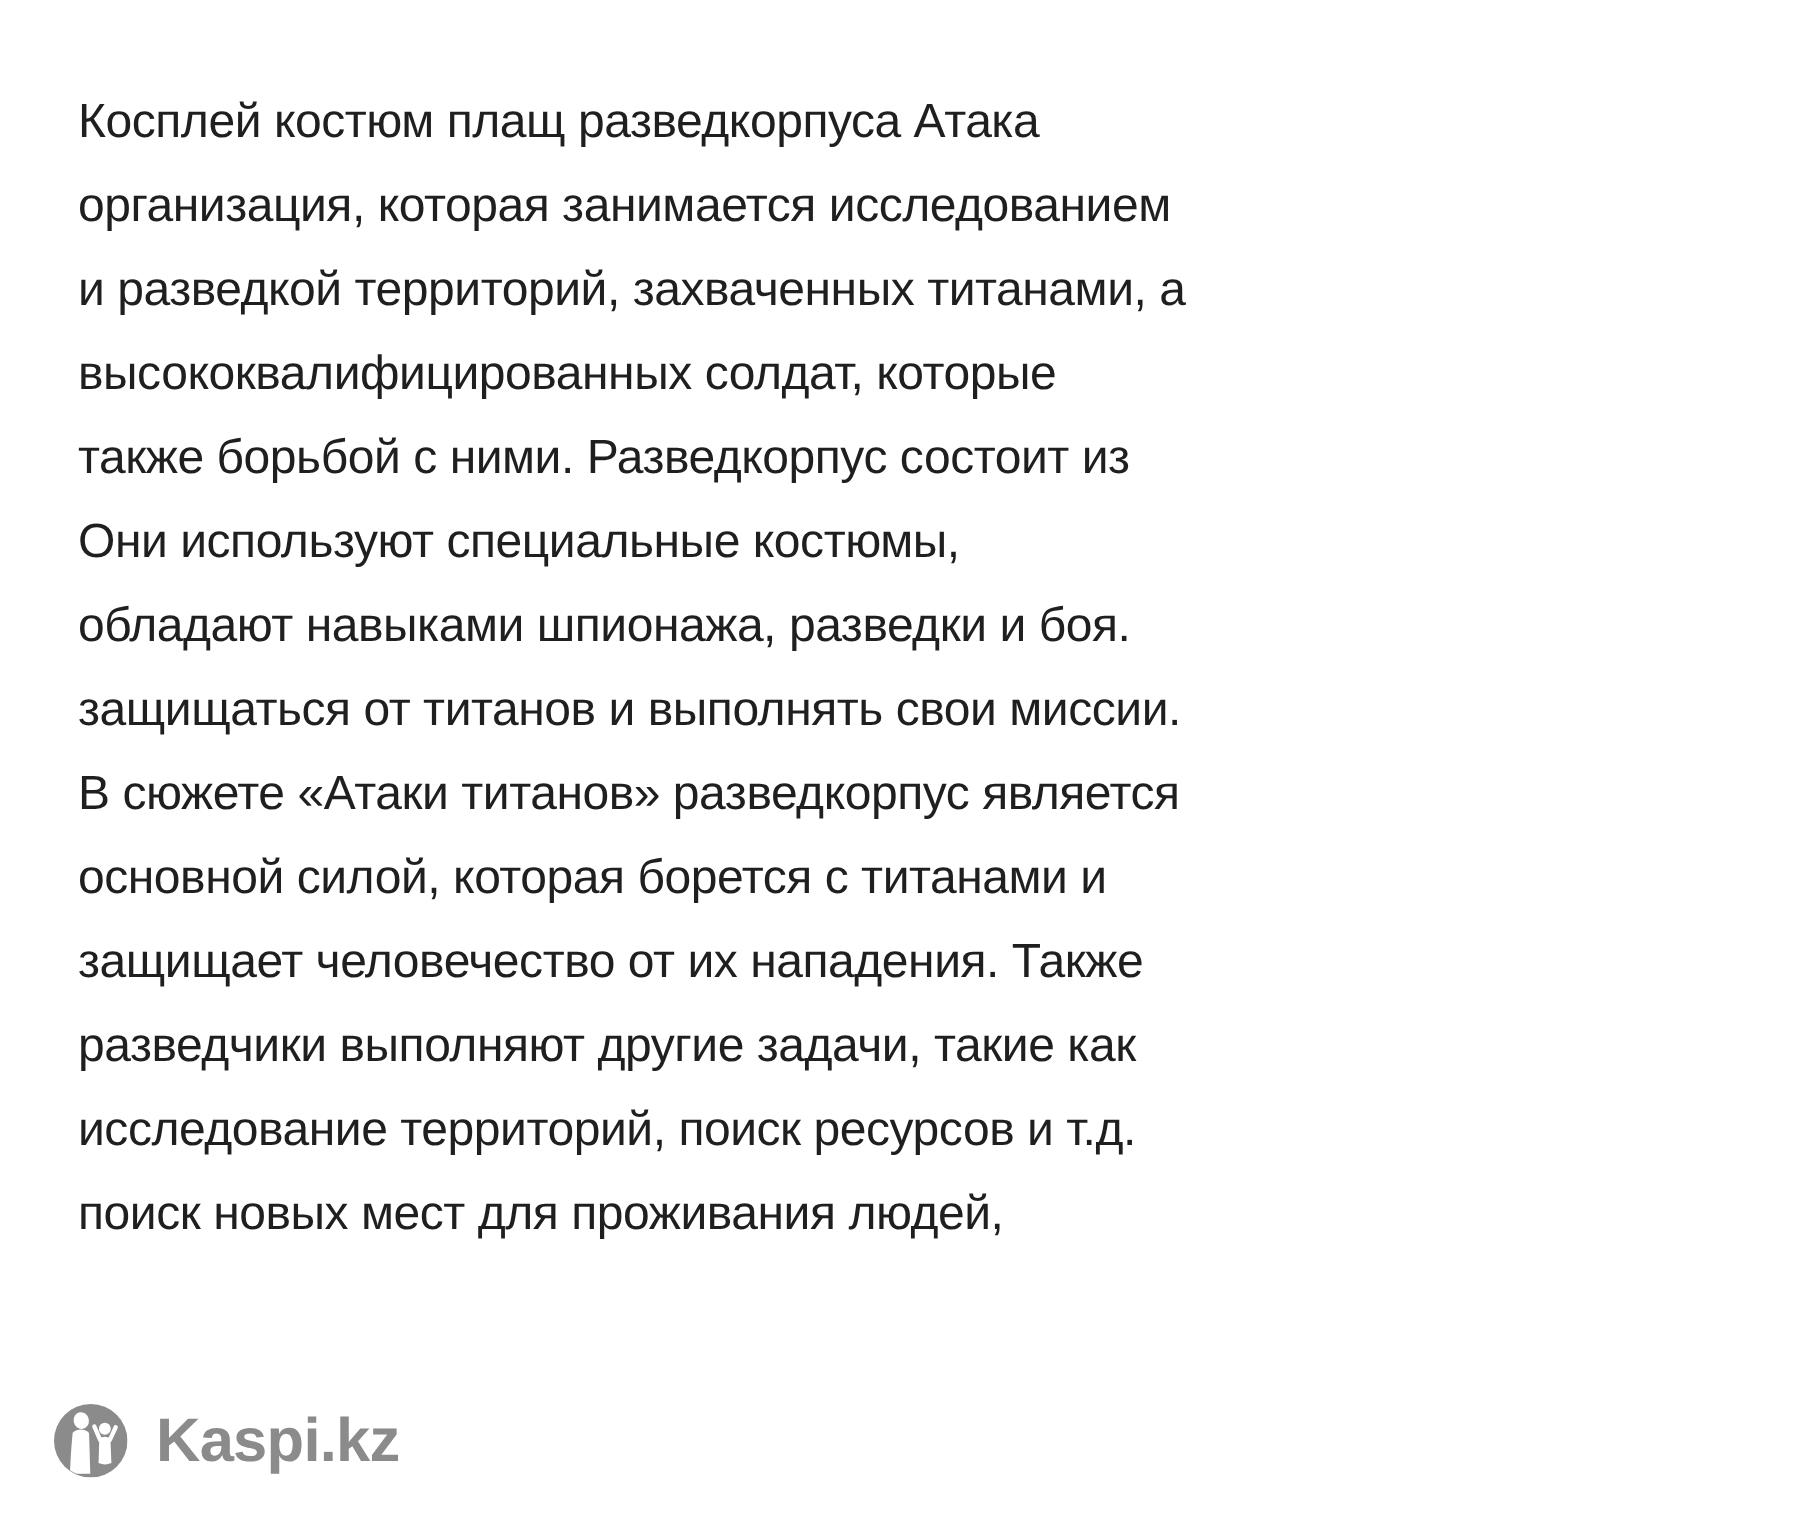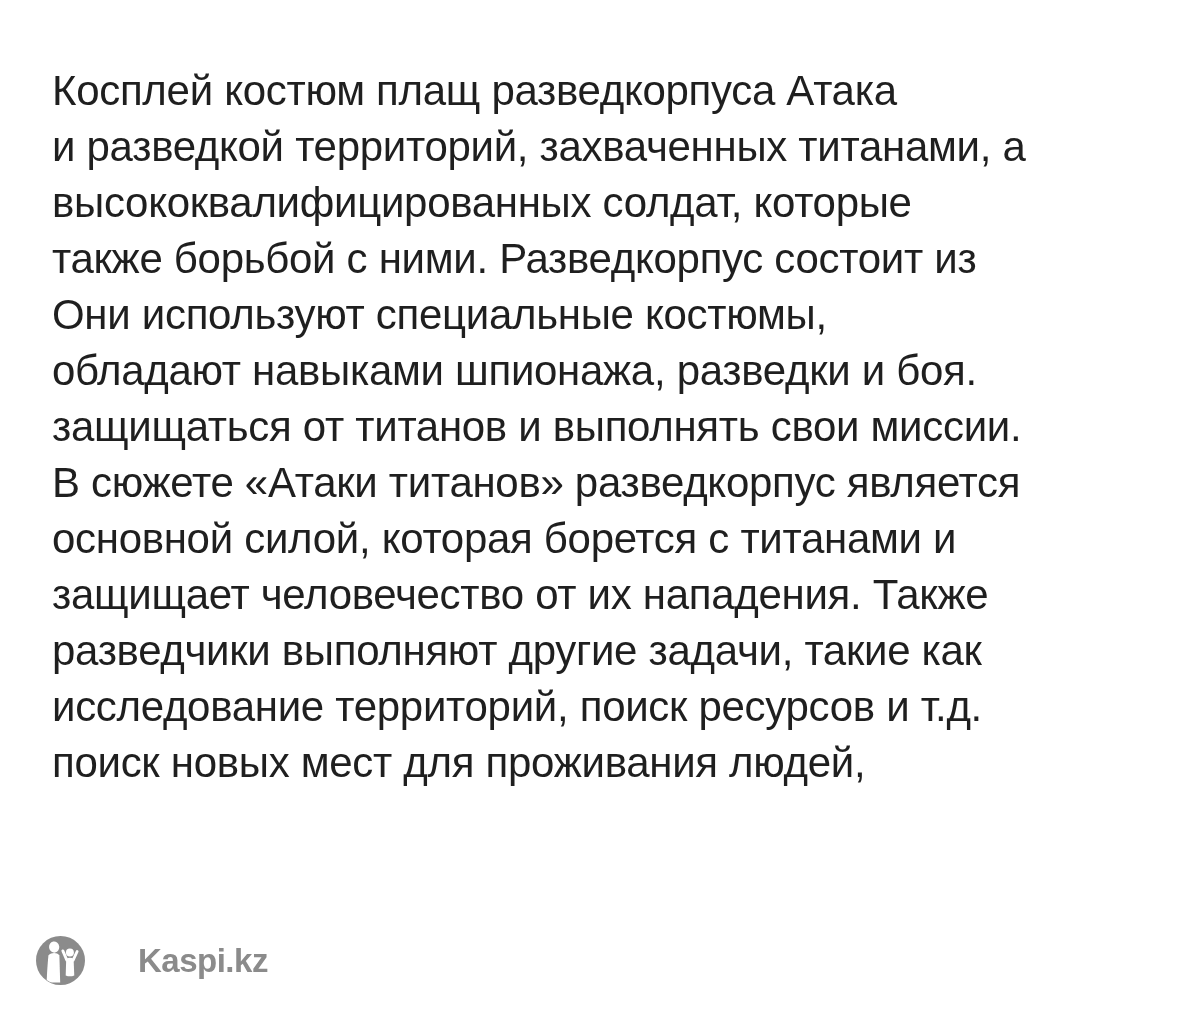--- a/index.html
+++ b/index.html
@@ -10,22 +10,22 @@
     position: relative;
     width: 1200px;
     height: 1025px;
     background: var(--bg, #ffffff);
     overflow: hidden;
     font-family: "Liberation Sans", sans-serif;
   }
   .text-lines {
     position: absolute;
     left: 52px;
-    top: 63px;
-    font-size: 42px;
+    top: 52px;
+    font-size: 32px;
     line-height: 56px;
     letter-spacing: -0.3px;
     color: var(--text-color, #1f1f1f);
   }
   .text-line {
     white-space: nowrap;
     height: 56px;
   }
   .watermark {
     position: absolute;
@@ -40,35 +40,35 @@
     display: block;
     width: 49px;
     height: 49px;
   }
   .logo-icon svg {
     display: block;
     width: 49px;
     height: 49px;
   }
   .logo-text {
-    font-size: 33px;
+    font-size: 41px;
     font-weight: 700;
     letter-spacing: -0.5px;
     color: var(--watermark-color, #8b8b8b);
-    margin-left: 34px;
   }
 </style>
 </head>
 <body>
 
 <div class="screen">
 
   <main>
     <div class="text-lines">
         <div class="text-line">Косплей костюм плащ разведкорпуса Атака</div>
+        <div class="text-line">организация, которая занимается исследованием</div>
         <div class="text-line">и разведкой территорий, захваченных титанами, а</div>
         <div class="text-line">высококвалифицированных солдат, которые</div>
         <div class="text-line">также борьбой с ними. Разведкорпус состоит из</div>
         <div class="text-line">Они используют специальные костюмы,</div>
         <div class="text-line">обладают навыками шпионажа, разведки и боя.</div>
         <div class="text-line">защищаться от титанов и выполнять свои миссии.</div>
         <div class="text-line">В сюжете «Атаки титанов» разведкорпус является</div>
         <div class="text-line">основной силой, которая борется с титанами и</div>
         <div class="text-line">защищает человечество от их нападения. Также</div>
         <div class="text-line">разведчики выполняют другие задачи, такие как</div>

